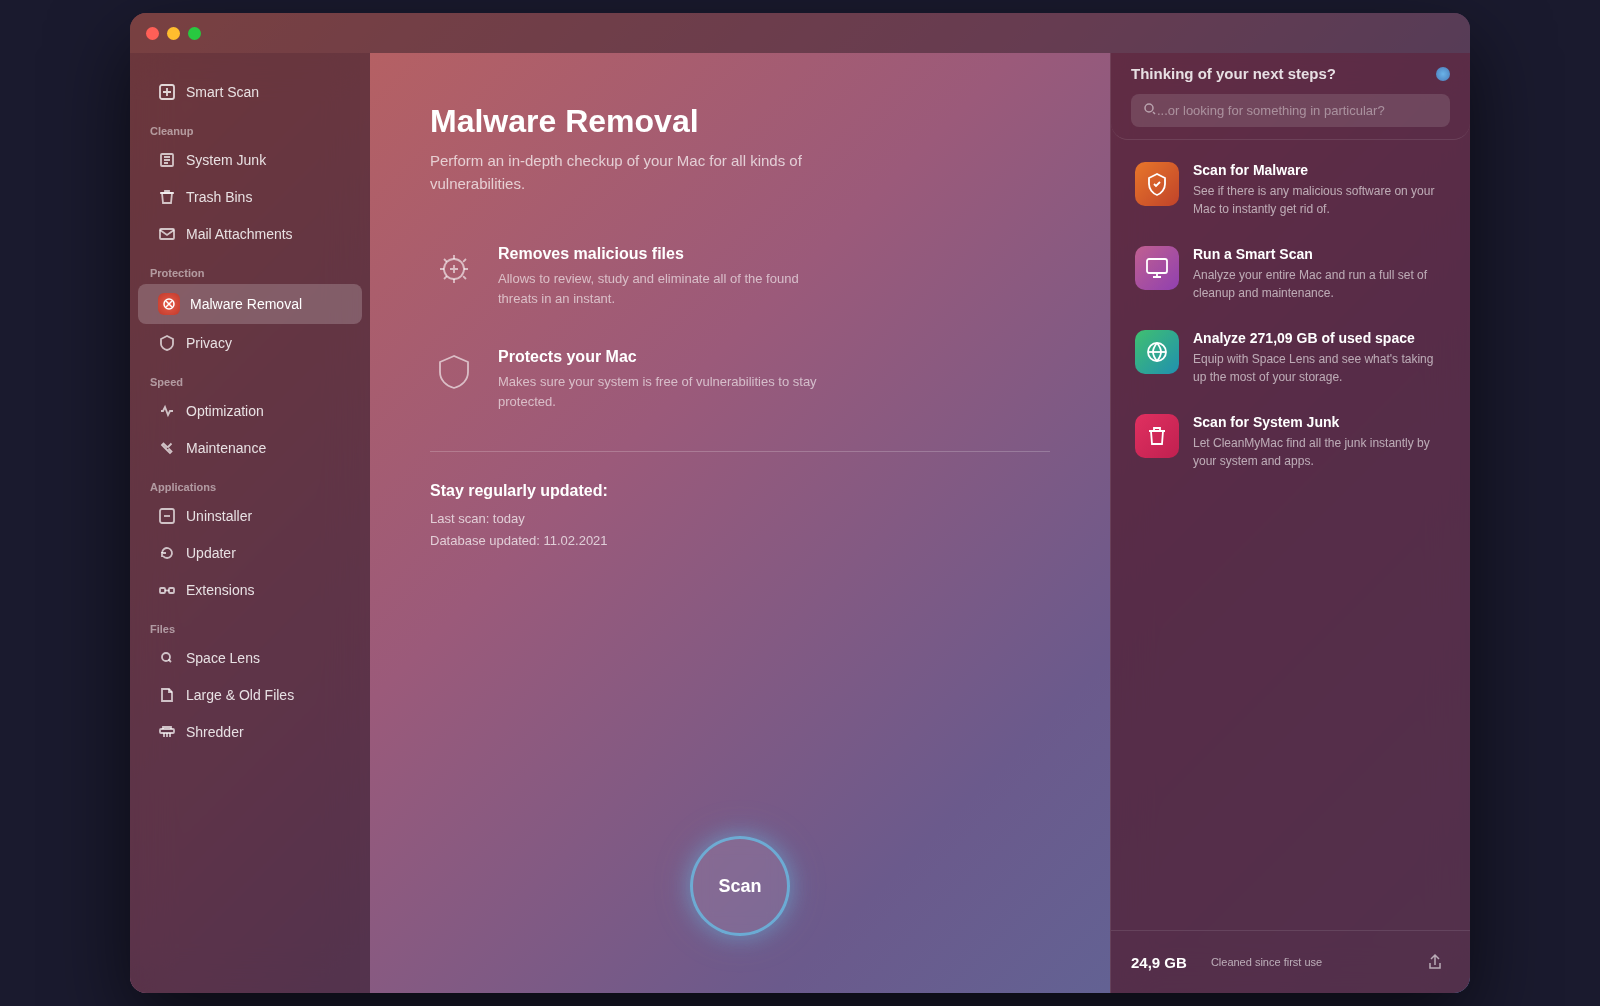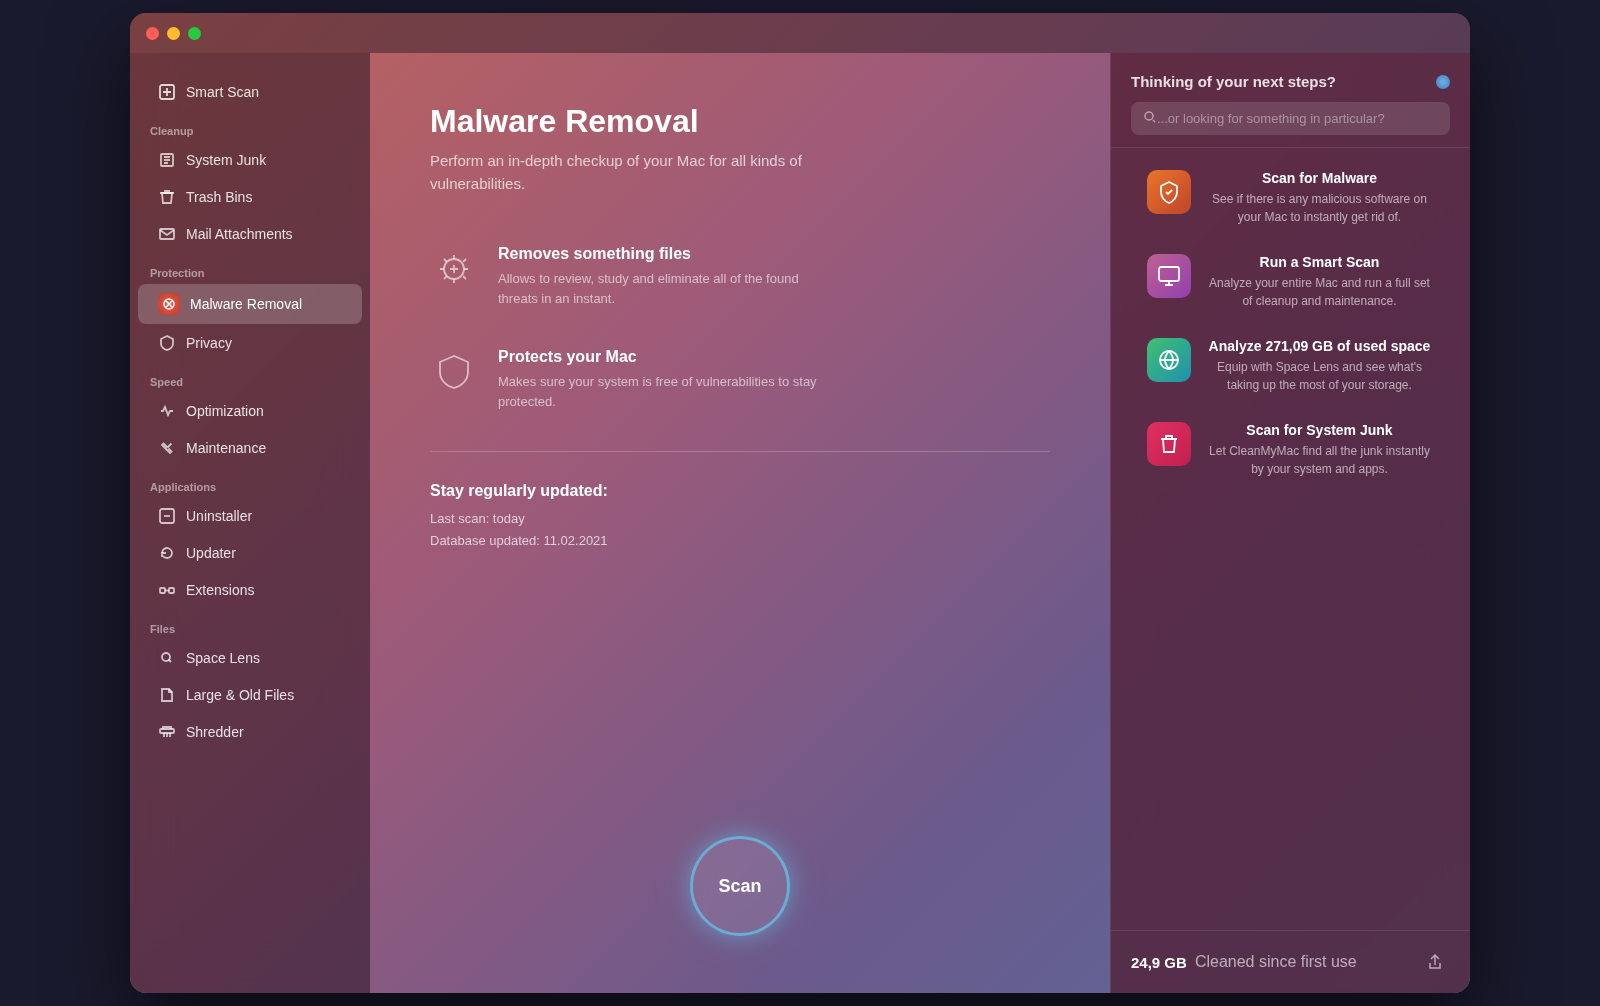--- a/index.html
+++ b/index.html
@@ -208,22 +208,23 @@
       background: rgba(80, 30, 50, 0.75);
       backdrop-filter: blur(20px);
       border-left: 1px solid rgba(255,255,255,0.1);
       display: flex;
       flex-direction: column;
       flex-shrink: 0;
       overflow: hidden;
     }
 
     .panel-header {
-      padding: 20px 20px 12px;
+      padding: 12px 20px 12px;
       border-bottom: 1px solid rgba(255,255,255,0.1);
+      border-radius: 17px;
     }
 
     .panel-title {
       font-size: 15px;
       font-weight: 600;
       color: rgba(255,255,255,0.85);
       margin-bottom: 12px;
       display: flex;
       align-items: center;
       justify-content: space-between;
@@ -251,22 +252,21 @@
     }
 
     .search-placeholder {
       font-size: 13px;
       color: rgba(255,255,255,0.4);
     }
 
     .panel-items {
       flex: 1;
       overflow-y: auto;
-      padding: 8px 16px;
-      text-align: center;
+      padding: 8px 4px;
     }
 
     .panel-item {
       display: flex;
       gap: 14px;
       padding: 14px 20px;
       cursor: pointer;
       align-items: flex-start;
     }
 
@@ -303,31 +303,31 @@
       padding: 16px 20px;
       border-top: 1px solid rgba(255,255,255,0.1);
       display: flex;
       align-items: center;
       justify-content: space-between;
     }
 
     .footer-stats {
       display: flex;
       align-items: center;
-      gap: 8px;
+      gap: 24px;
     }
 
     .footer-gb {
       font-size: 15px;
       font-weight: 700;
       color: white;
     }
 
     .footer-label {
-      font-size: 16px;
+      font-size: 11px;
       color: rgba(255,255,255,0.6);
     }
 
     .footer-share {
       width: 30px;
       height: 30px;
       display: flex;
       align-items: center;
       justify-content: center;
       cursor: pointer;
@@ -500,21 +500,21 @@
       <div class="feature-row">
         <div class="feature-icon">
           <svg width="44" height="44" viewBox="0 0 44 44" fill="none" style="stroke:rgba(255,255,255,0.6);stroke-width:1.8">
             <circle cx="22" cy="22" r="10"></circle>
             <path d="M22 12V8M22 32v4M12 22H8M32 22h4"></path>
             <path d="M14.9 14.9L12 12M31.1 14.9L34 12M14.9 29.1L12 32M31.1 29.1L34 32"></path>
             <path d="M18 22h8M22 18v8"></path>
           </svg>
         </div>
         <div class="feature-text">
-          <h3>Removes something files</h3>
+          <h3>Removes malicious files</h3>
           <p>Allows to review, study and eliminate all of the found threats in an instant.</p>
         </div>
       </div>
 
       <div class="feature-row">
         <div class="feature-icon">
           <svg width="44" height="44" viewBox="0 0 44 44" fill="none" style="stroke:rgba(255,255,255,0.6);stroke-width:1.8">
             <path d="M22 6L8 12v10c0 8 6 14 14 16 8-2 14-8 14-16V12L22 6z"></path>
           </svg>
         </div>

